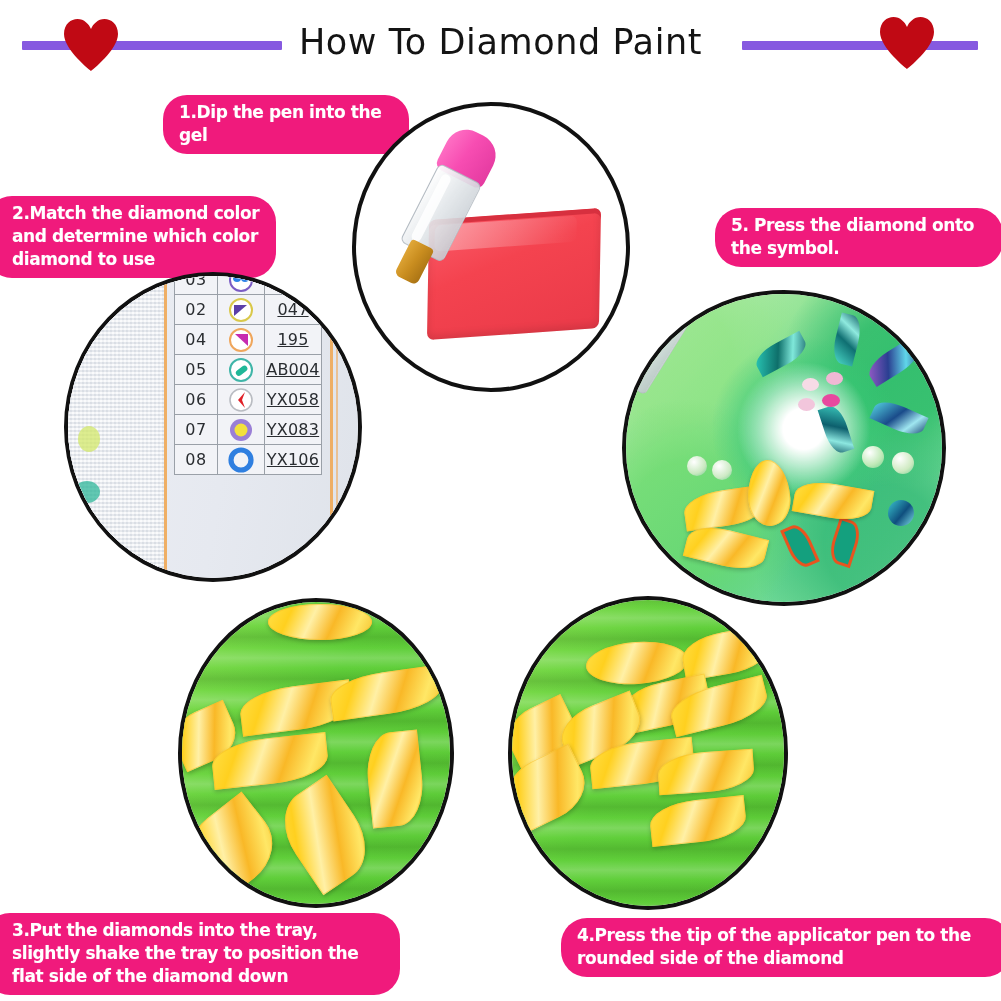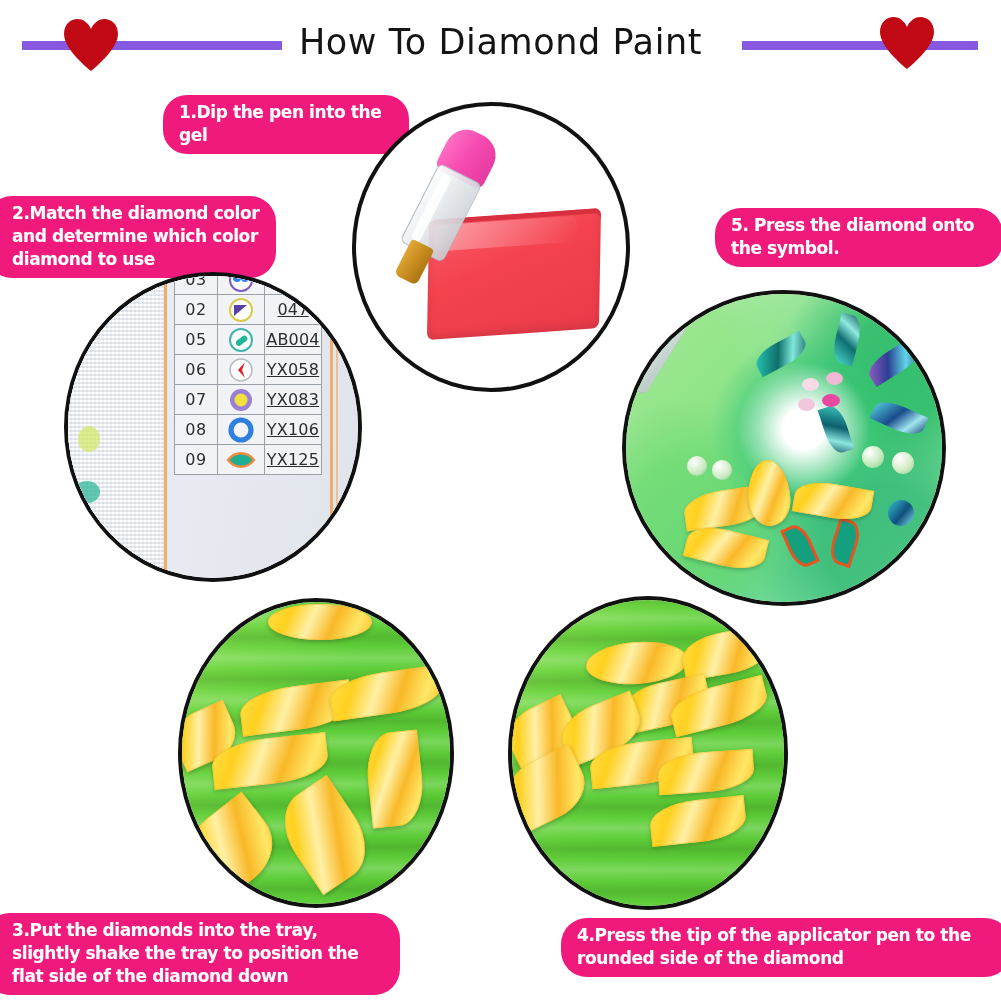--- a/index.html
+++ b/index.html
@@ -292,20 +292,32 @@
               <div class="symwrap">
                 <svg class="sym-svg" width="26" height="26" viewBox="0 0 26 26">
                   <circle cx="13" cy="13" r="11" fill="#fff" stroke="#d9c84a" stroke-width="2"></circle>
                   <path d="M6 8 L19 8 L6 19 Z" fill="#5b3fa8"></path>
                 </svg>
               </div>
             </td>
             <td class="code">047</td>
           </tr>
           <tr>
+            <td class="num">04</td>
+            <td class="sym">
+              <div class="symwrap">
+                <svg class="sym-svg" width="26" height="26" viewBox="0 0 26 26">
+                  <circle cx="13" cy="13" r="11" fill="#fff" stroke="#efa65c" stroke-width="2"></circle>
+                  <path d="M7 7 L20 7 L20 19 Z" fill="#c62bb0"></path>
+                </svg>
+              </div>
+            </td>
+            <td class="code">195</td>
+          </tr>
+          <tr>
             <td class="num">05</td>
             <td class="sym">
               <div class="symwrap">
                 <svg class="sym-svg" width="26" height="26" viewBox="0 0 26 26">
                   <circle cx="13" cy="13" r="11" fill="#fff" stroke="#3fb5a8" stroke-width="2"></circle>
                   <rect x="6.5" y="11" width="13" height="6" rx="3" fill="#1fb898" transform="rotate(-38 13 13)"></rect>
                 </svg>
               </div>
             </td>
             <td class="code">AB004</td>
@@ -337,31 +349,20 @@
           <tr>
             <td class="num">08</td>
             <td class="sym">
               <div class="symwrap">
                 <svg class="sym-svg" width="26" height="26" viewBox="0 0 26 26">
                   <circle cx="13" cy="13" r="10" fill="none" stroke="#2f7fe0" stroke-width="5.2"></circle>
                 </svg>
               </div>
             </td>
             <td class="code">YX106</td>
-          </tr>
-          <tr>
-            <td class="num">09</td>
-            <td class="sym">
-              <div class="symwrap">
-                <svg class="sym-svg" width="30" height="26" viewBox="0 0 30 26">
-                  <path d="M2 13 C9 4 21 4 28 13 C21 22 9 22 2 13 Z" fill="#1fae92" stroke="#f08a44" stroke-width="2.4"></path>
-                </svg>
-              </div>
-            </td>
-            <td class="code">YX125</td>
           </tr>
         </tbody>
       </table>
     </div>
   </div>
 
   <div class="pill p5">5.  Press the diamond onto the symbol.</div>
 
   <div class="circ" id="c5">
     <div class="inner">

